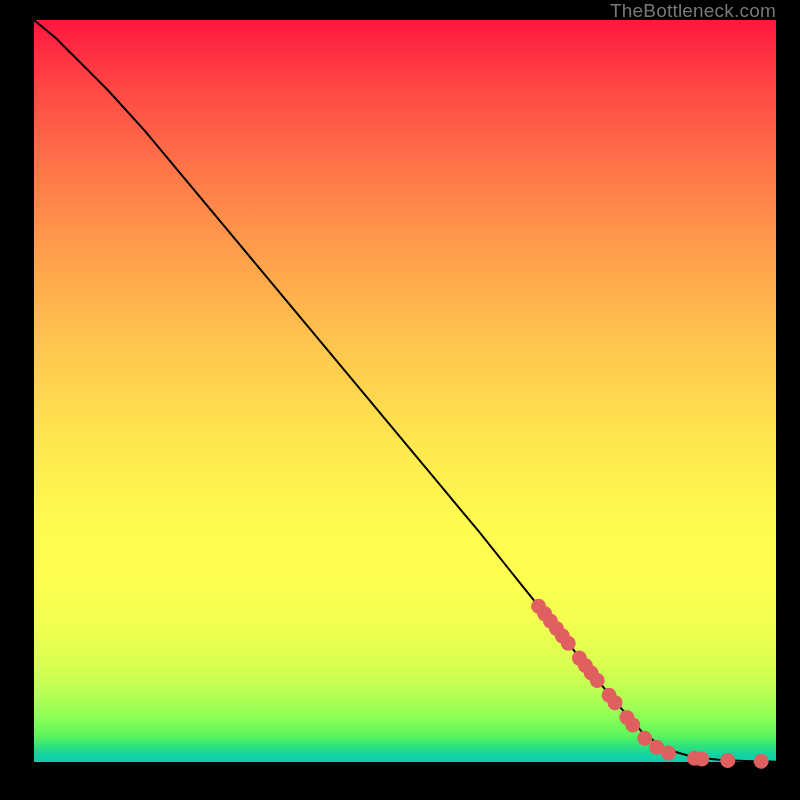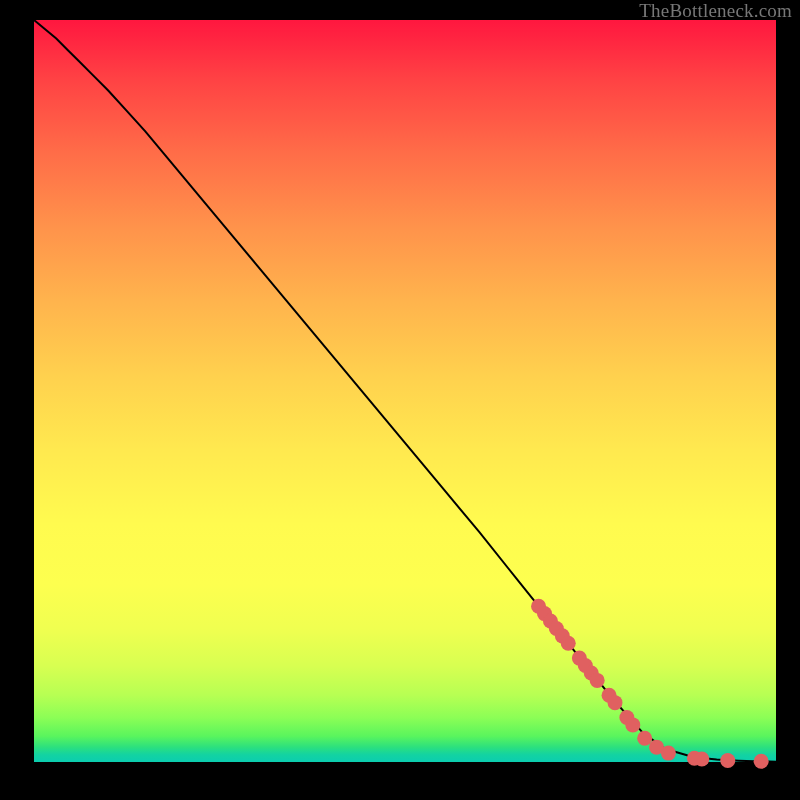--- a/index.html
+++ b/index.html
@@ -46,22 +46,22 @@
     position: absolute;
     left: 0;
     top: 0;
     width: 742px;
     height: 742px;
     overflow: visible;
   }
   .attribution {
     position: absolute;
     top: 0px;
-    right: 8px;
-    font-family: Liberation Serif, serif;
+    right: 24px;
+    font-family: Liberation Sans, sans-serif;
     font-size: 19px;
     color: #777;
     letter-spacing: 0.2px;
   }
 </style>
 </head>
 <body>
 
 <div class="stage">
   <div class="plot">

